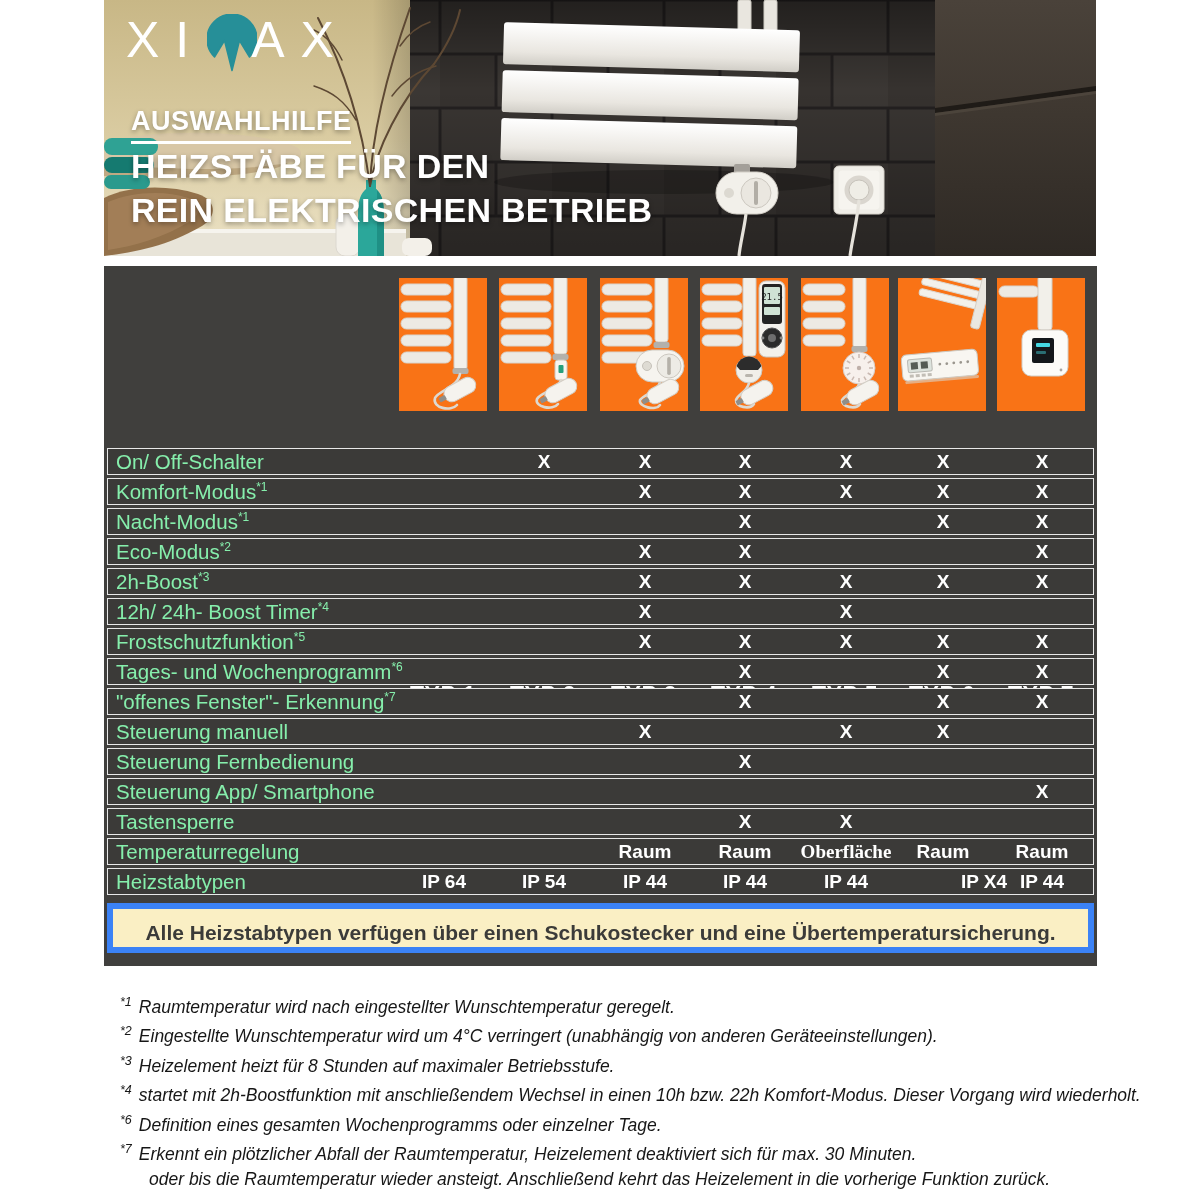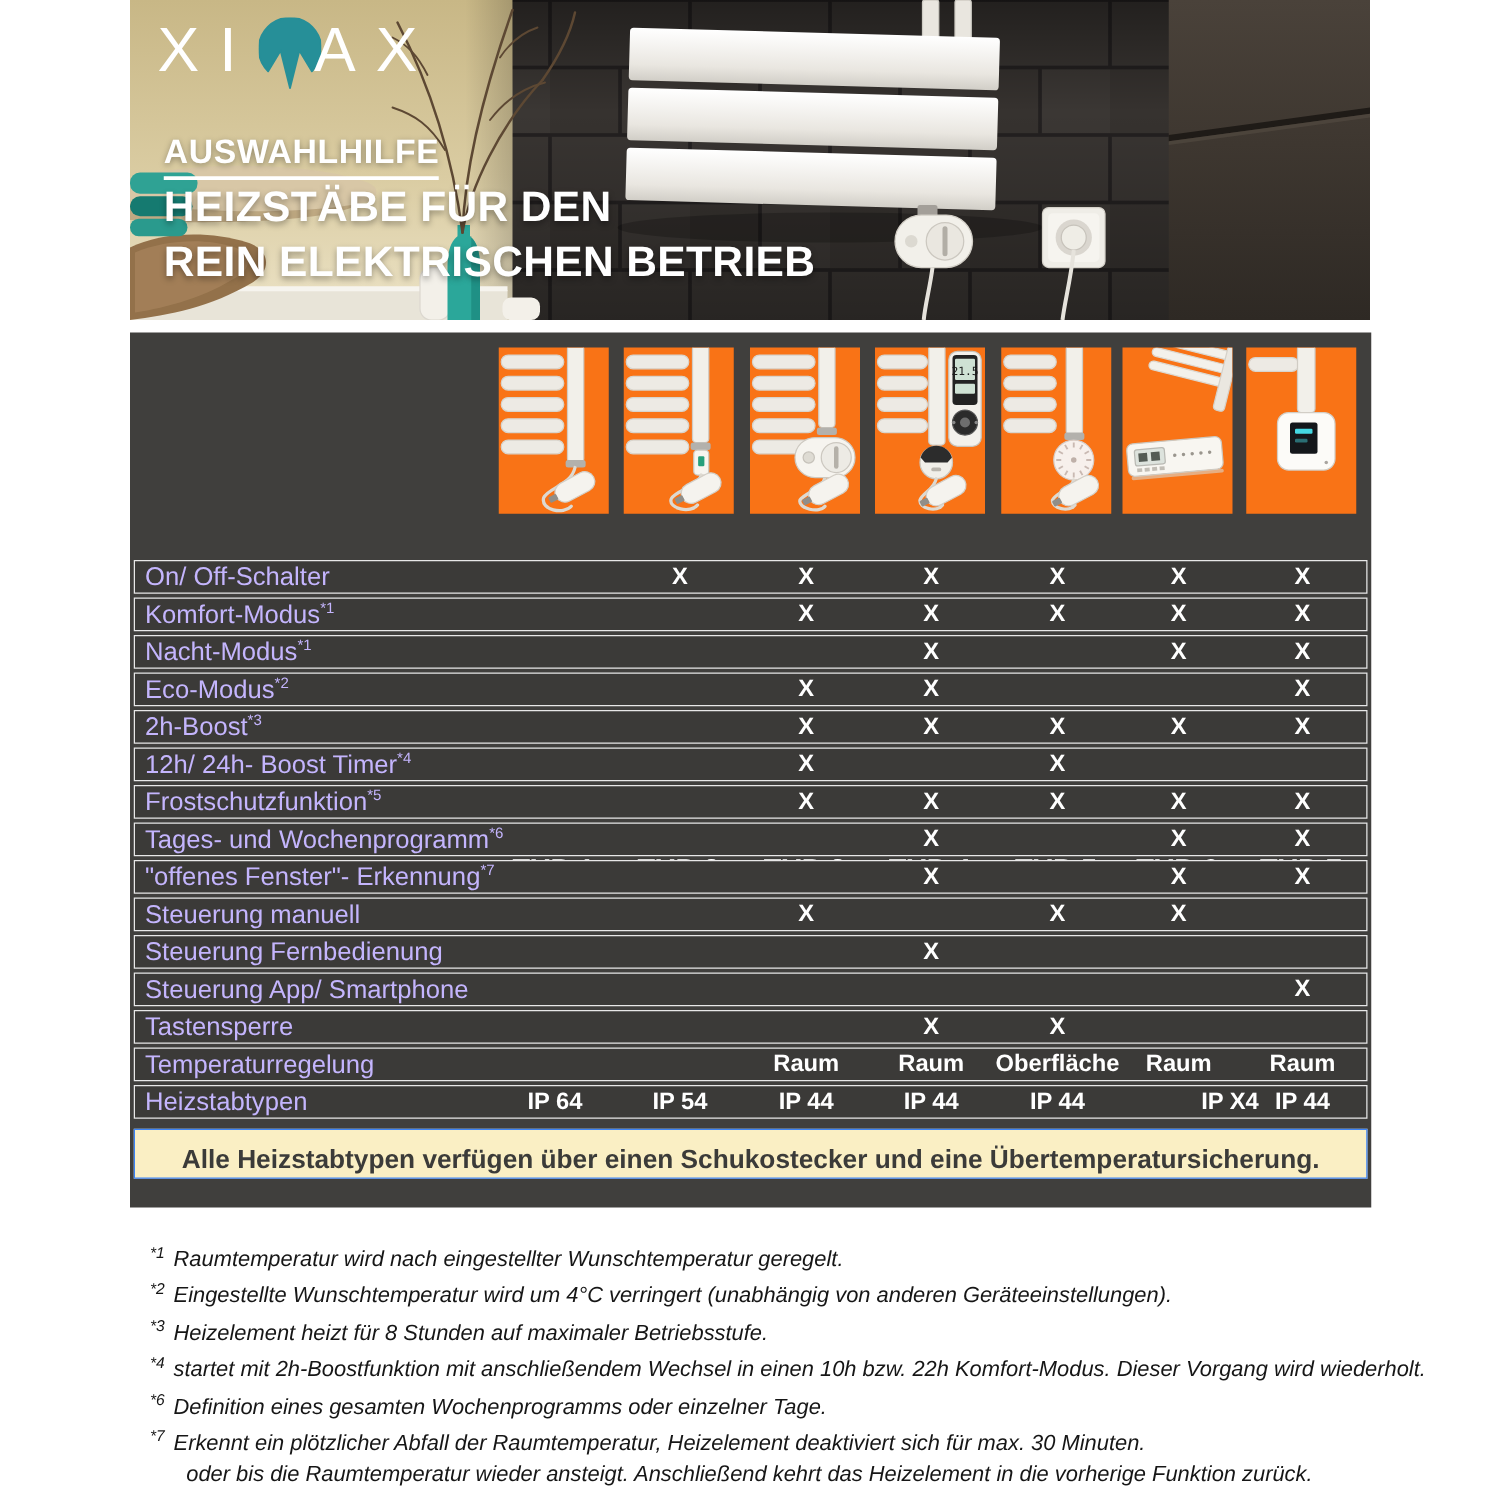--- a/index.html
+++ b/index.html
@@ -18,26 +18,26 @@
           text-shadow:0 2px 5px rgba(0,0,0,0.35);white-space:nowrap;}
   .h-line.l1{top:147px;} .h-line.l2{top:191px;}
   
   .tblock{position:absolute;left:104px;top:266px;width:993px;height:700px;background:#403f3d;}
   .card{position:absolute;top:12px;width:88px;height:133px;background:#f97316;overflow:hidden;}
   .typ-label{position:absolute;top:416px;width:110px;text-align:center;color:#fff;
              font-size:23px;font-weight:700;letter-spacing:0.5px;text-shadow:0 2px 3px rgba(0,0,0,0.55);}
   .rows{position:absolute;left:3px;top:182px;width:987px;}
   .row{position:relative;height:27px;margin-bottom:3px;background:#3b3a38;
        border:1px solid #e8e8e8;box-sizing:border-box;}
-  .row-label{position:absolute;left:8px;top:0;color:#c4b5fd;font-size:20.5px;line-height:25px;white-space:nowrap;}
+  .row-label{position:absolute;left:8px;top:0;color:#86efac;font-size:20.5px;line-height:25px;white-space:nowrap;}
   .row-label sup{font-size:12px;line-height:0;}
   .cell{position:absolute;top:0;width:110px;text-align:center;color:#fff;font-weight:700;
         font-size:19px;line-height:25px;}
-  .note-bar{position:absolute;left:3px;top:637px;width:987px;height:40px;background:#faefc4;
-            border:1px solid #3b82f6;box-sizing:border-box;text-align:center;}
+  .note-bar{position:absolute;left:3px;top:637px;width:987px;height:50px;background:#faefc4;
+            border:6px solid #3b82f6;box-sizing:border-box;text-align:center;}
   .note-bar span{display:inline-block;color:#3b3b39;font-size:21px;font-weight:700;line-height:48px;}
   
   .footnotes{position:absolute;left:120px;top:990px;width:1010px;color:#161616;}
   .fn{position:relative;font-style:italic;font-size:17.5px;line-height:24.6px;white-space:nowrap;}
   .fn sup{font-size:12.5px;margin-right:7px;}
   .fn.cont{padding-left:29px;}
 </style>
 </head>
 <body>
 
@@ -383,21 +383,21 @@
         </div>
         <div class="row">
           <span class="row-label"><span>Tastensperre</span></span>
           <span class="cell" style="left: 582px;">X</span>
           <span class="cell" style="left: 683px;">X</span>
         </div>
         <div class="row">
           <span class="row-label"><span>Temperaturregelung</span></span>
           <span class="cell" style="left: 482px;">Raum</span>
           <span class="cell" style="left: 582px;">Raum</span>
-          <span class="cell" style="left: 683px;">Oberfläche</span>
+          <span class="cell" style="left: 683px; font-family: Liberation Serif, serif;">Oberfläche</span>
           <span class="cell" style="left: 780px;">Raum</span>
           <span class="cell" style="left: 879px;">Raum</span>
         </div>
         <div class="row">
           <span class="row-label"><span>Heizstabtypen</span></span>
           <span class="cell" style="left: 281px;">IP 64</span>
           <span class="cell" style="left: 381px;">IP 54</span>
           <span class="cell" style="left: 482px;">IP 44</span>
           <span class="cell" style="left: 582px;">IP 44</span>
           <span class="cell" style="left: 683px;">IP 44</span>

